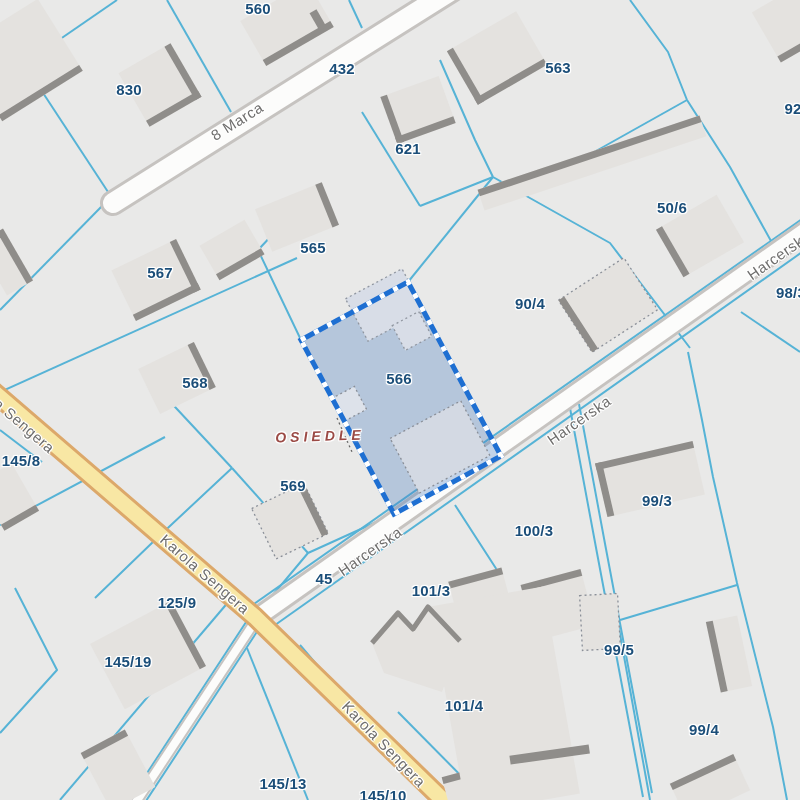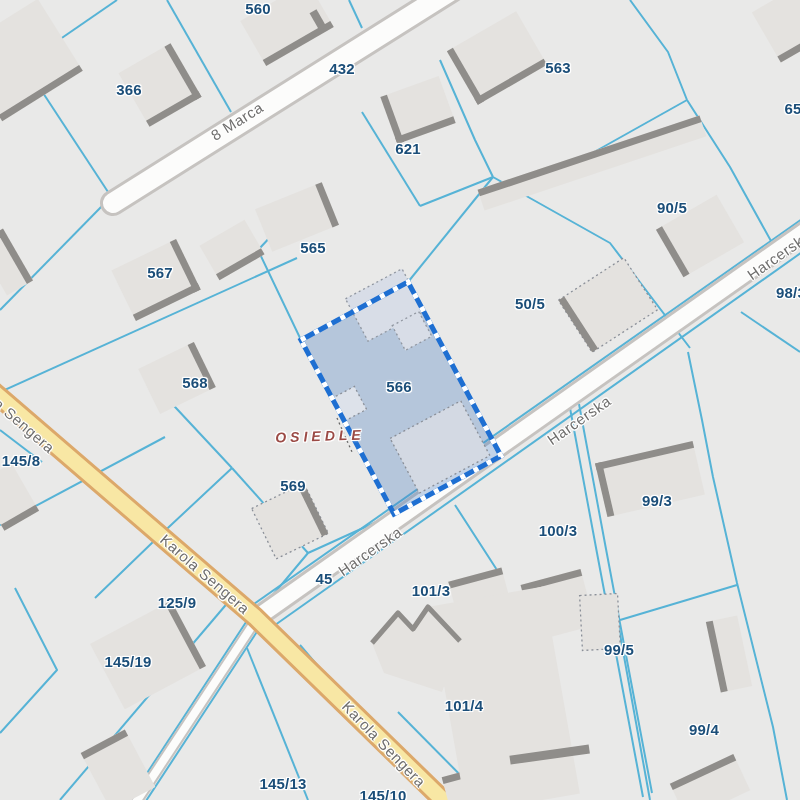--- a/index.html
+++ b/index.html
@@ -207,36 +207,36 @@
         </g>
         <line x1="337" y1="418" x2="352" y2="452" stroke="#666" stroke-width="1.3" stroke-dasharray="2 3"></line>
       </g>
       <g>
         <polygon points="301,340 408,282 501,456 394,514" fill="none" stroke="#1e6fd2" stroke-width="5"></polygon>
         <polygon points="301,340 408,282 501,456 394,514" fill="none" stroke="#ffffff" stroke-width="5" stroke-dasharray="5 10"></polygon>
       </g>
     </svg>
 
   <div class="lbl parcel-lbl" style="left:258px;top:8px">560</div>
-  <div class="lbl parcel-lbl" style="left:129px;top:89px">366</div>
+  <div class="lbl parcel-lbl" style="left:129px;top:89px">830</div>
   <div class="lbl parcel-lbl" style="left:342px;top:68px">432</div>
   <div class="lbl parcel-lbl" style="left:558px;top:67px">563</div>
   <div class="lbl parcel-lbl" style="left:408px;top:148px">621</div>
-  <div class="lbl parcel-lbl" style="left:793px;top:108px">65</div>
-  <div class="lbl parcel-lbl" style="left:672px;top:207px">90/5</div>
+  <div class="lbl parcel-lbl" style="left:793px;top:108px">92</div>
+  <div class="lbl parcel-lbl" style="left:672px;top:207px">50/6</div>
   <div class="lbl parcel-lbl" style="left:313px;top:247px">565</div>
   <div class="lbl parcel-lbl" style="left:160px;top:272px">567</div>
-  <div class="lbl parcel-lbl" style="left:530px;top:303px">50/5</div>
+  <div class="lbl parcel-lbl" style="left:530px;top:303px">90/4</div>
   <div class="lbl parcel-lbl" style="left:791px;top:292px">98/3</div>
   <div class="lbl parcel-lbl" style="left:195px;top:382px">568</div>
-  <div class="lbl parcel-lbl" style="left:399px;top:386px">566</div>
+  <div class="lbl parcel-lbl" style="left:399px;top:378px">566</div>
   <div class="lbl parcel-lbl" style="left:21px;top:460px">145/8</div>
   <div class="lbl parcel-lbl" style="left:293px;top:485px">569</div>
   <div class="lbl parcel-lbl" style="left:657px;top:500px">99/3</div>
-  <div class="lbl parcel-lbl" style="left:558px;top:530px">100/3</div>
+  <div class="lbl parcel-lbl" style="left:534px;top:530px">100/3</div>
   <div class="lbl parcel-lbl" style="left:324px;top:578px">45</div>
   <div class="lbl parcel-lbl" style="left:431px;top:590px">101/3</div>
   <div class="lbl parcel-lbl" style="left:177px;top:602px">125/9</div>
   <div class="lbl parcel-lbl" style="left:619px;top:649px">99/5</div>
   <div class="lbl parcel-lbl" style="left:128px;top:661px">145/19</div>
   <div class="lbl parcel-lbl" style="left:464px;top:705px">101/4</div>
   <div class="lbl parcel-lbl" style="left:704px;top:729px">99/4</div>
   <div class="lbl parcel-lbl" style="left:283px;top:783px">145/13</div>
   <div class="lbl parcel-lbl" style="left:383px;top:795px">145/10</div>
 

